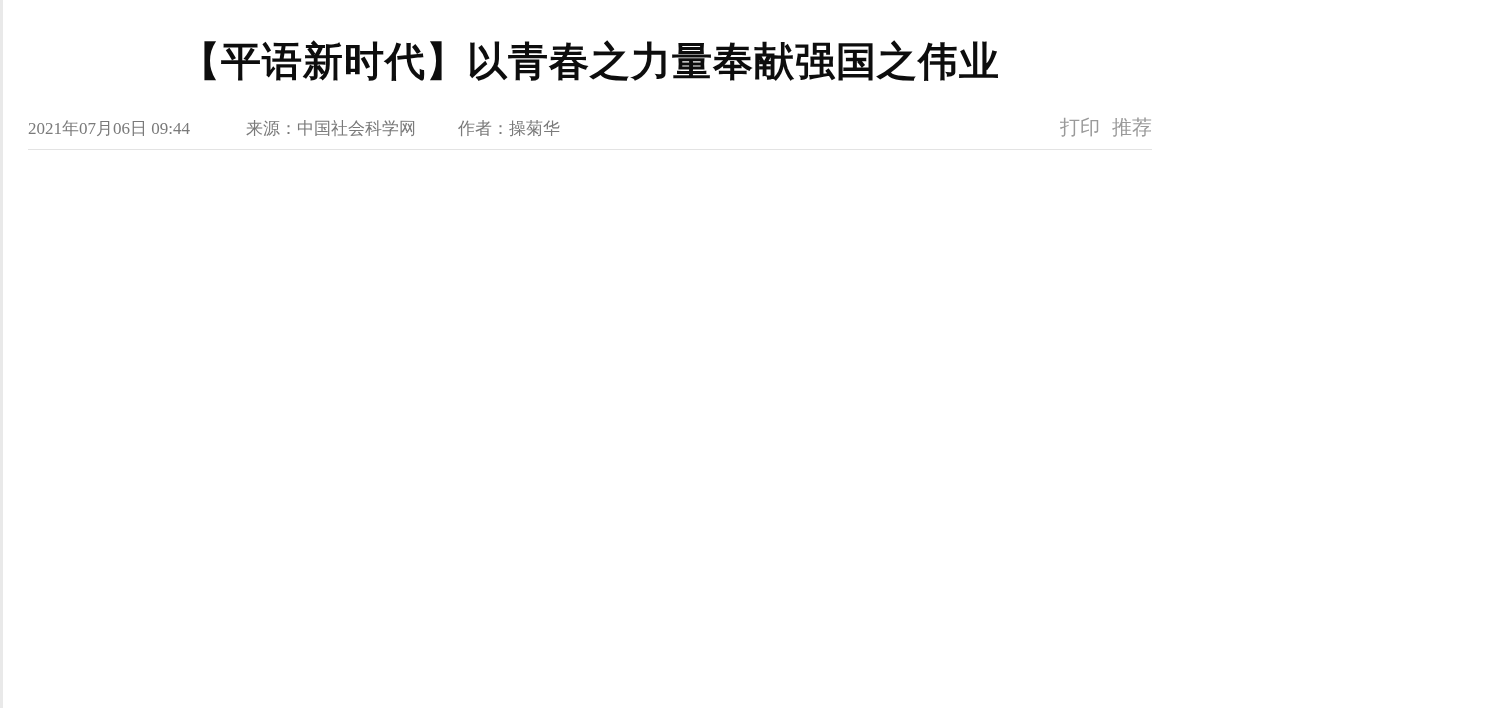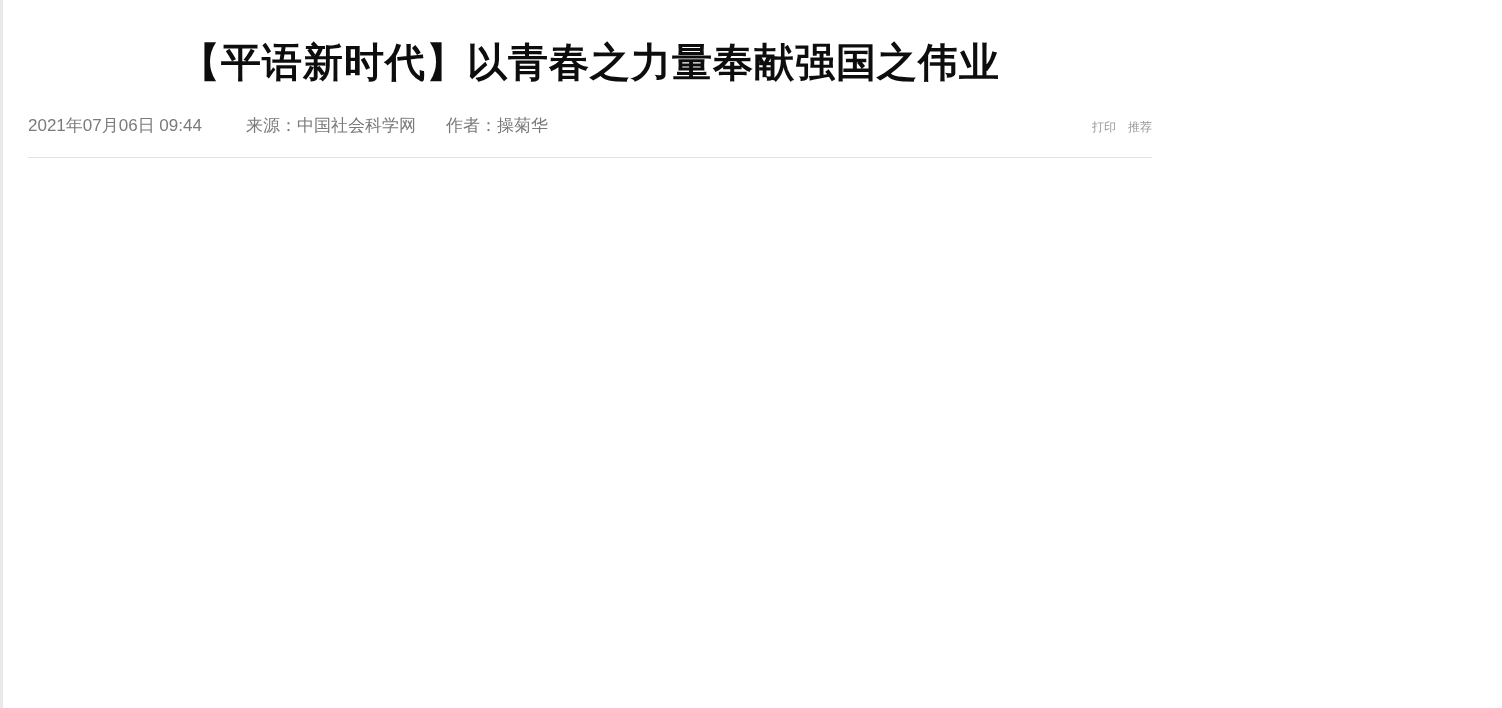--- a/index.html
+++ b/index.html
@@ -13,20 +13,21 @@
     font-family: "Liberation Sans", "DejaVu Sans", sans-serif;
     color: #1a1a1a;
     overflow: hidden;
   }
   .page {
     position: relative;
     width: 1198px;
     height: 708px;
     box-sizing: border-box;
     background: #fff;
+    font-family: Liberation Serif, serif;
   }
   
   .left-rule {
     position: absolute;
     left: 0;
     top: 0;
     bottom: 0;
     width: 3px;
     background: #e9e9e9;
   }
@@ -40,42 +41,42 @@
     font-size: 40px;
     font-weight: bold;
     letter-spacing: 1px;
     color: #0d0d0d;
     line-height: 1.3;
   }
   .meta-row {
     display: flex;
     align-items: baseline;
     margin-top: 26px;
-    padding-bottom: 20px;
+    padding-bottom: 8px;
     border-bottom: 1px solid #e3e3e3;
     font-size: 17px;
     color: #7a7a7a;
   }
   .meta-date {
     white-space: nowrap;
   }
   .meta-source {
-    margin-left: 44px;
+    margin-left: 56px;
     white-space: nowrap;
   }
   .meta-author {
-    margin-left: 30px;
+    margin-left: 42px;
     white-space: nowrap;
   }
   .meta-actions {
     margin-left: auto;
     display: flex;
     gap: 12px;
     color: #9a9a9a;
-    font-size: 12px;
+    font-size: 20px;
   }
   .meta-actions span {
     cursor: pointer;
   }
   .body-text {
     margin-top: 22px;
   }
   .body-text p {
     margin: 0 0 8px 0;
     font-size: 22.5px;

